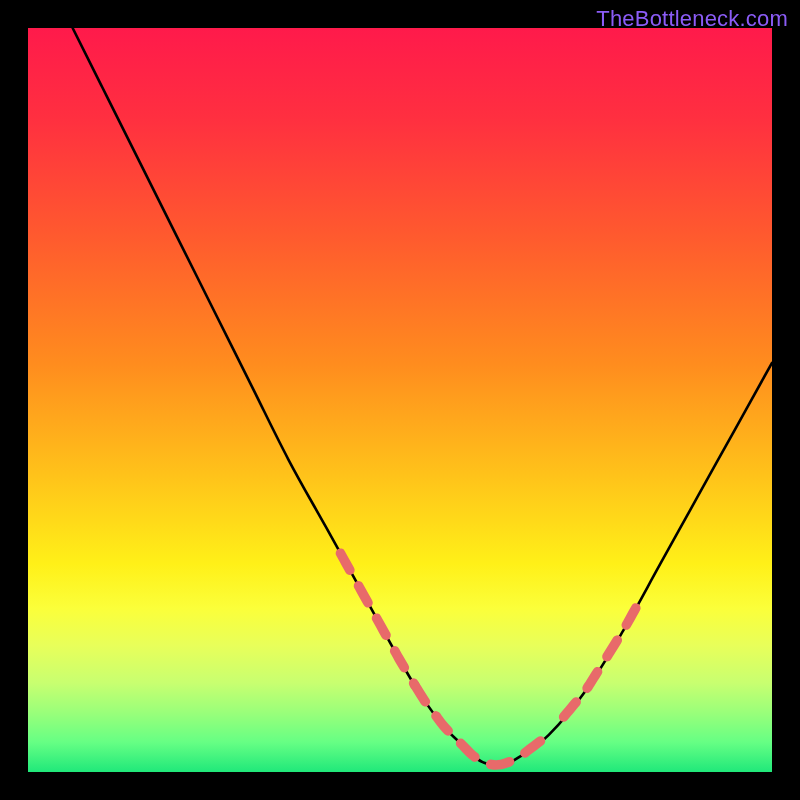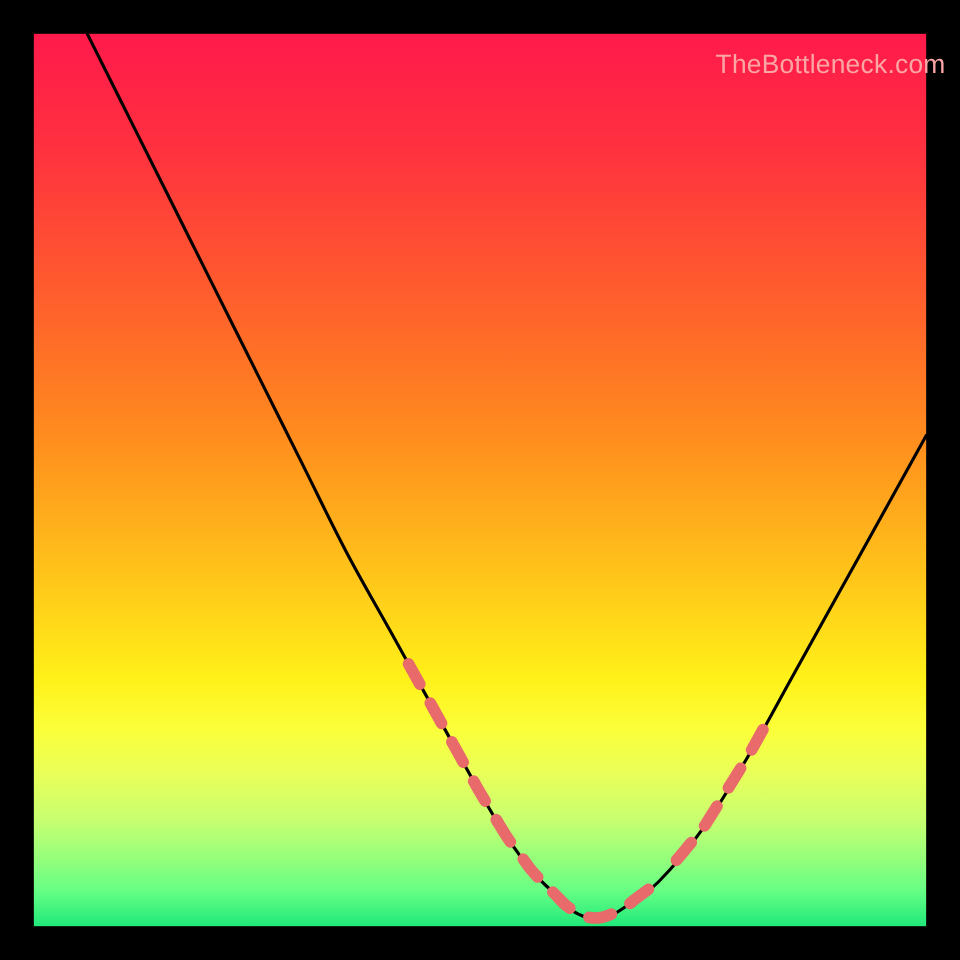--- a/index.html
+++ b/index.html
@@ -25,26 +25,25 @@
     height: 744px;
   }
   .gradient {
     position: absolute;
     top: 0; left: 0; right: 0; bottom: 0;
   }
   .watermark {
     position: absolute;
     top: 6px;
     right: 12px;
-    color: #fca5a5;
+    color: #8b5cf6;
     font-size: 22px;
     font-weight: 500;
     letter-spacing: 0.2px;
     user-select: none;
-    margin-top: 35px;
   }
   svg.curve {
     position: absolute;
     top: 0; left: 0;
     width: 100%;
     height: 100%;
     overflow: visible;
   }
 </style>
 </head>

